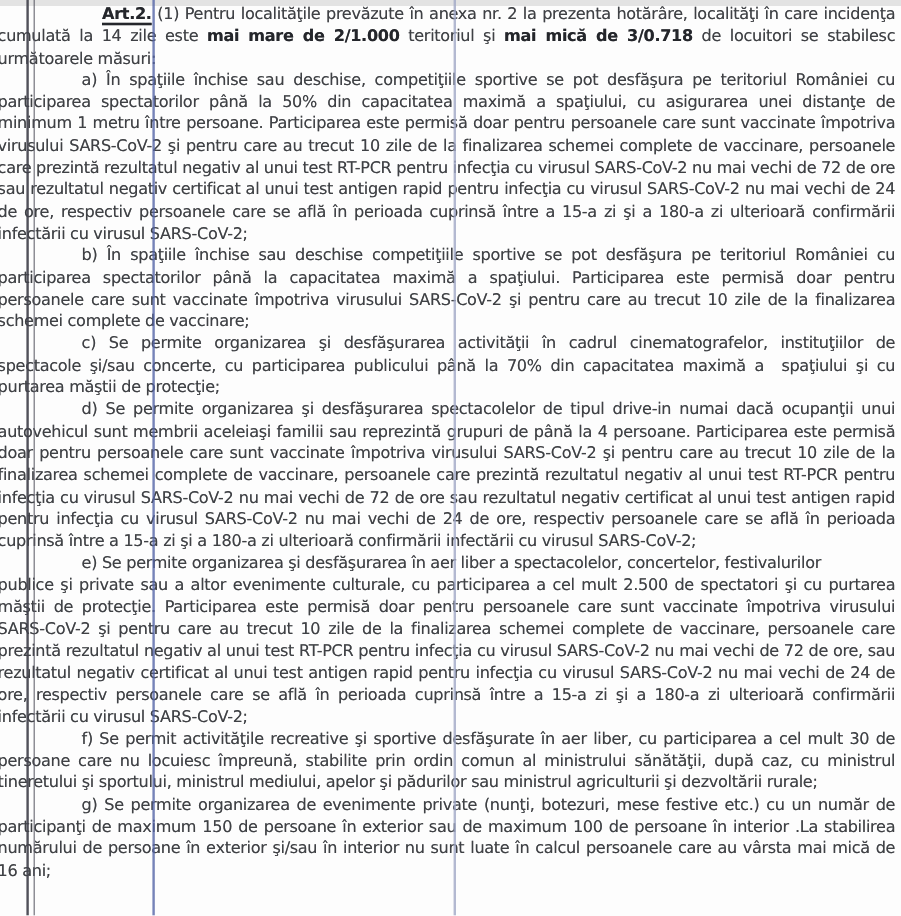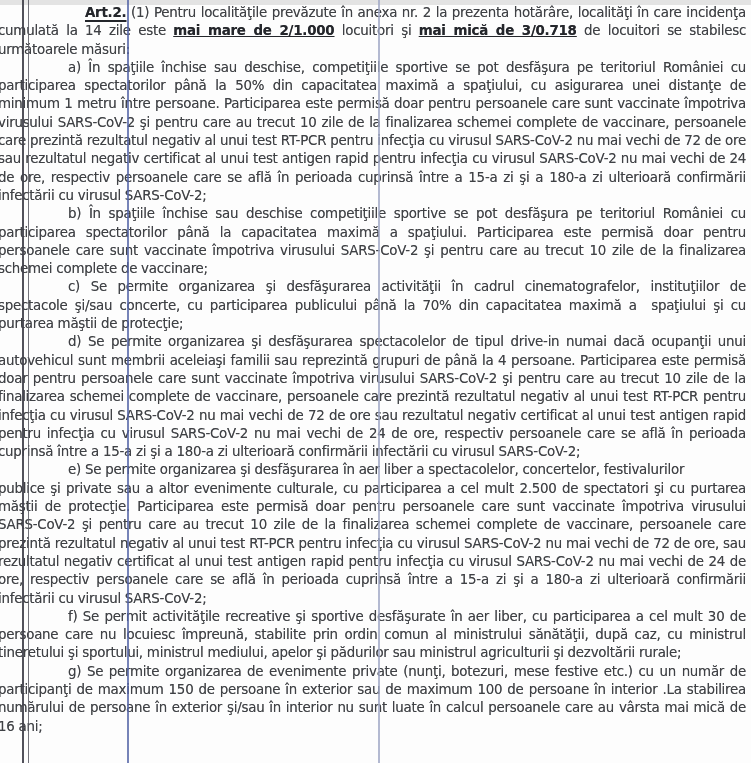--- a/index.html
+++ b/index.html
@@ -50,37 +50,36 @@
   .p{
     margin:0;
     white-space:pre-wrap;
     text-indent:70px;
   }
   .p.first{text-indent:87px;}
   .b{
     font-weight:bold;
     color:var(--bold-color);
     text-shadow:0 0 0.5px rgba(36,38,43,.6);
-    text-decoration:underline;
   }
   .u{
     text-decoration:underline;
     text-decoration-thickness:1.6px;
     text-underline-offset:3px;
   }
 </style>
 </head>
 <body>
 
 <div class="page">
 
   <div class="scan-top"></div>
 
   <div class="text">
-    <p class="p first"><span class="b u">Art.2.</span><span> (1) Pentru localităţile prevăzute în anexa nr. 2 la prezenta hotărâre, localităţi în care incidenţa cumulată la 14 zile este </span><span class="b">mai mare de 2/1.000</span><span> locuitori şi </span><span class="b">mai mică de 3/0.718</span><span> de locuitori se stabilesc următoarele măsuri:</span></p>
+    <p class="p first"><span class="b u">Art.2.</span><span> (1) Pentru localităţile prevăzute în anexa nr. 2 la prezenta hotărâre, localităţi în care incidenţa cumulată la 14 zile este </span><span class="b">mai mare de 2/1.000</span><span> teritoriul şi </span><span class="b">mai mică de 3/0.718</span><span> de locuitori se stabilesc următoarele măsuri:</span></p>
 
     <p class="p">a) În spaţiile închise sau deschise, competiţiile sportive se pot desfăşura pe teritoriul României cu participarea spectatorilor până la 50% din capacitatea maximă a spaţiului, cu asigurarea unei distanţe de minimum 1 metru între persoane. Participarea este permisă doar pentru persoanele care sunt vaccinate împotriva virusului SARS-CoV-2 şi pentru care au trecut 10 zile de la finalizarea schemei complete de vaccinare, persoanele care prezintă rezultatul negativ al unui test RT-PCR pentru infecţia cu virusul SARS-CoV-2 nu mai vechi de 72 de ore sau rezultatul negativ certificat al unui test antigen rapid pentru infecţia cu virusul SARS-CoV-2 nu mai vechi de 24 de ore, respectiv persoanele care se află în perioada cuprinsă între a 15-a zi şi a 180-a zi ulterioară confirmării infectării cu virusul SARS-CoV-2;</p>
     <p class="p">b) În spaţiile închise sau deschise competiţiile sportive se pot desfăşura pe teritoriul României cu participarea spectatorilor până la capacitatea maximă a spaţiului. Participarea este permisă doar pentru persoanele care sunt vaccinate împotriva virusului SARS-CoV-2 şi pentru care au trecut 10 zile de la finalizarea schemei complete de vaccinare;</p>
     <p class="p">c) Se permite organizarea şi desfăşurarea activităţii în cadrul cinematografelor, instituţiilor de spectacole şi/sau concerte, cu participarea publicului până la 70% din capacitatea maximă a  spaţiului şi cu purtarea măştii de protecţie;</p>
     <p class="p">d) Se permite organizarea şi desfăşurarea spectacolelor de tipul drive-in numai dacă ocupanţii unui autovehicul sunt membrii aceleiaşi familii sau reprezintă grupuri de până la 4 persoane. Participarea este permisă doar pentru persoanele care sunt vaccinate împotriva virusului SARS-CoV-2 şi pentru care au trecut 10 zile de la finalizarea schemei complete de vaccinare, persoanele care prezintă rezultatul negativ al unui test RT-PCR pentru infecţia cu virusul SARS-CoV-2 nu mai vechi de 72 de ore sau rezultatul negativ certificat al unui test antigen rapid pentru infecţia cu virusul SARS-CoV-2 nu mai vechi de 24 de ore, respectiv persoanele care se află în perioada cuprinsă între a 15-a zi şi a 180-a zi ulterioară confirmării infectării cu virusul SARS-CoV-2;</p>
     <p class="p">e) Se permite organizarea şi desfăşurarea în aer liber a spectacolelor, concertelor, festivalurilor
 publice şi private sau a altor evenimente culturale, cu participarea a cel mult 2.500 de spectatori şi cu purtarea măştii de protecţie. Participarea este permisă doar pentru persoanele care sunt vaccinate împotriva virusului SARS-CoV-2 şi pentru care au trecut 10 zile de la finalizarea schemei complete de vaccinare, persoanele care prezintă rezultatul negativ al unui test RT-PCR pentru infecţia cu virusul SARS-CoV-2 nu mai vechi de 72 de ore, sau rezultatul negativ certificat al unui test antigen rapid pentru infecţia cu virusul SARS-CoV-2 nu mai vechi de 24 de ore, respectiv persoanele care se află în perioada cuprinsă între a 15-a zi şi a 180-a zi ulterioară confirmării infectării cu virusul SARS-CoV-2;</p>
     <p class="p">f) Se permit activităţile recreative şi sportive desfăşurate în aer liber, cu participarea a cel mult 30 de persoane care nu locuiesc împreună, stabilite prin ordin comun al ministrului sănătăţii, după caz, cu ministrul tineretului şi sportului, ministrul mediului, apelor şi pădurilor sau ministrul agriculturii şi dezvoltării rurale;</p>
     <p class="p">g) Se permite organizarea de evenimente private (nunţi, botezuri, mese festive etc.) cu un număr de participanţi de maximum 150 de persoane în exterior sau de maximum 100 de persoane în interior .La stabilirea numărului de persoane în exterior şi/sau în interior nu sunt luate în calcul persoanele care au vârsta mai mică de 16 ani;</p>
   </div>

